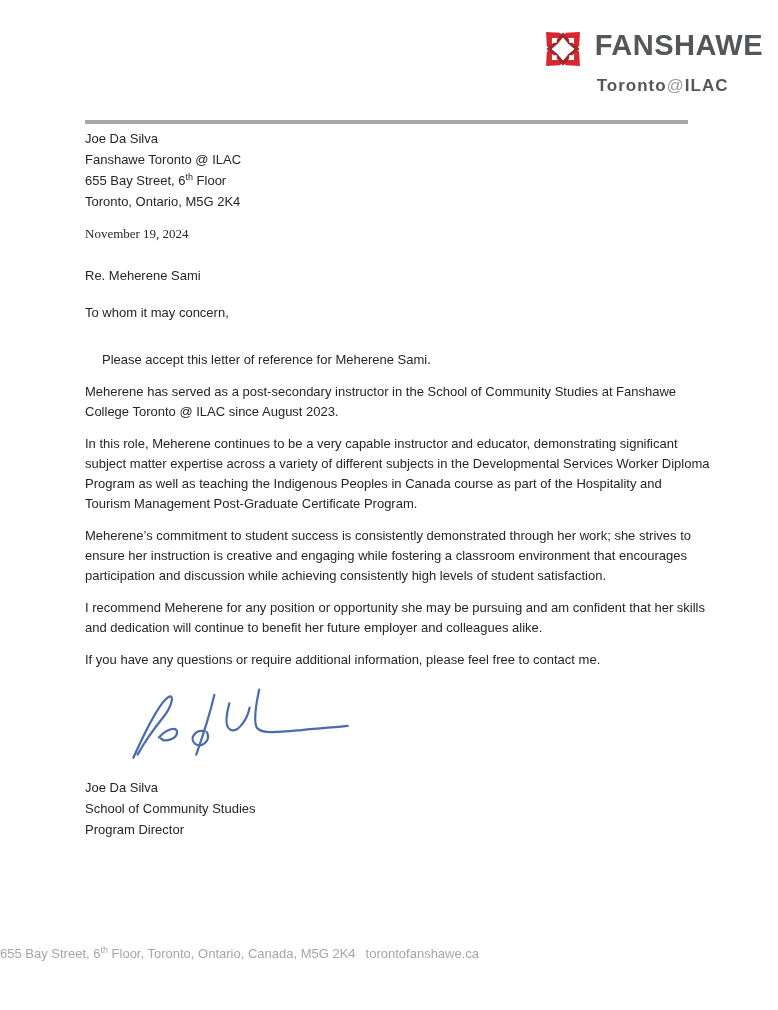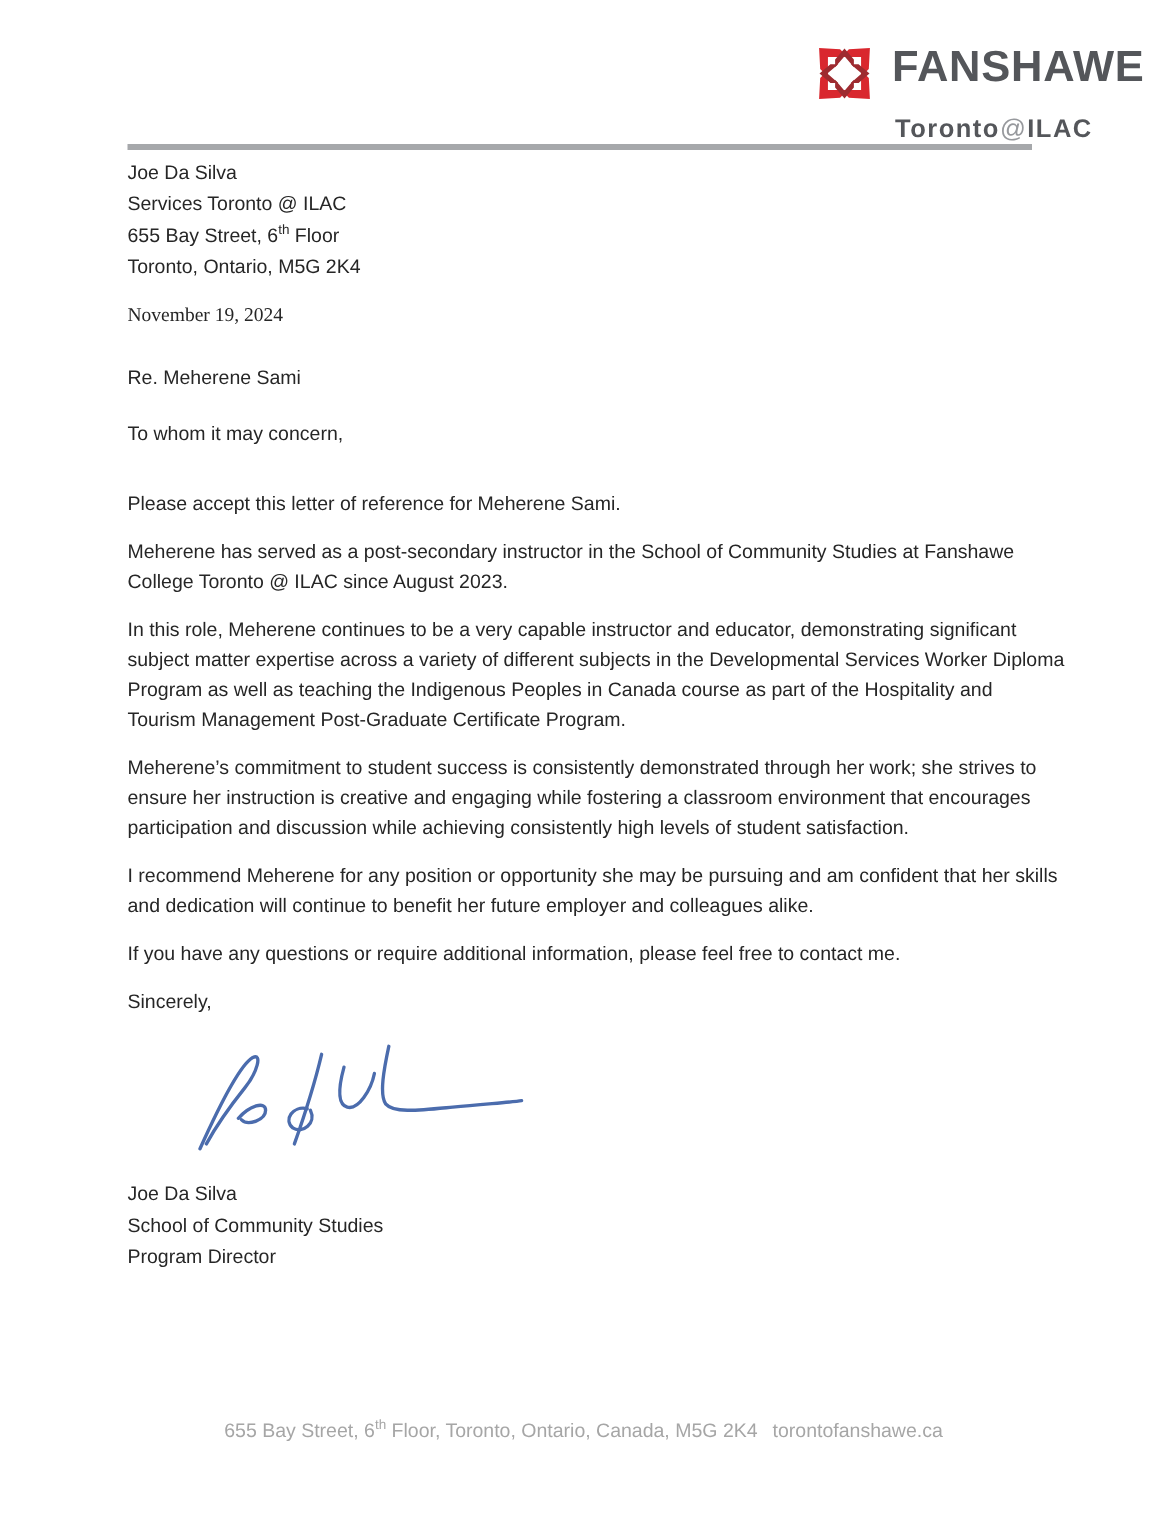--- a/index.html
+++ b/index.html
@@ -16,21 +16,21 @@
     color: #262626;
     overflow: hidden;
   }
   .content {
     padding: 0 56px 0 85px;
   }
 
   
   .letterhead {
     position: relative;
-    height: 96px;
+    height: 120px;
   }
   .logo {
     position: absolute;
     top: 24px;
     right: 15px;
     display: flex;
     align-items: flex-start;
     gap: 7px;
   }
   .logo-mark {
@@ -77,21 +77,21 @@
     width: 625px;
   }
   .sender {
     line-height: 21px;
     margin-top: 4px;
   }
   .date-line      { margin-top: 12px; font-family: Liberation Serif, serif; }
   .subject-line   { margin-top: 22px; }
   .salutation     { margin-top: 17px; }
   .para           { margin: 0; }
-  .para.first     { margin-top: 27px; }
+  .para.first     { margin-top: 27px; margin-left: 17px; }
   .para + .para   { margin-top: 12px; }
   .closing        { margin-top: 12px; }
 
   sup {
     font-size: 9px;
     line-height: 0;
   }
 
   
   .signature-wrap {
@@ -103,21 +103,21 @@
     margin-top: 16px;
     line-height: 21px;
   }
 
   
   .page-footer {
     position: absolute;
     top: 946px;
     left: 0;
     width: 778px;
-    text-align: center;
+    text-align: left;
     font-size: 13px;
     color: #a6a6a6;
   }
   .page-footer .website {
     margin-left: 10px;
   }
 </style>
 </head>
 <body>
 
@@ -148,39 +148,38 @@
     </div>
   </div>
 
   <div class="content">
     <div class="header-rule"></div>
 
     <div class="letter-body">
 
       <div class="sender">
         <div>Joe Da Silva</div>
-        <div>Services Toronto @ ILAC</div>
+        <div>Fanshawe Toronto @ ILAC</div>
         <div><span>655 Bay Street, 6</span><sup>th</sup><span> Floor</span></div>
         <div>Toronto, Ontario, M5G 2K4</div>
       </div>
 
       <div class="date-line">November 19, 2024</div>
 
       <div class="subject-line">Re. Meherene Sami</div>
 
       <div class="salutation">To whom it may concern,</div>
 
       <p class="para first">Please accept this letter of reference for Meherene Sami.</p>
       <p class="para">Meherene has served as a post-secondary instructor in the School of Community Studies at Fanshawe College Toronto @ ILAC since August 2023.</p>
       <p class="para">In this role, Meherene continues to be a very capable instructor and educator, demonstrating significant subject matter expertise across a variety of different subjects in the Developmental Services Worker Diploma Program as well as teaching the Indigenous Peoples in Canada course as part of the Hospitality and Tourism Management Post-Graduate Certificate Program.</p>
       <p class="para">Meherene’s commitment to student success is consistently demonstrated through her work; she strives to ensure her instruction is creative and engaging while fostering a classroom environment that encourages participation and discussion while achieving consistently high levels of student satisfaction.</p>
       <p class="para">I recommend Meherene for any position or opportunity she may be pursuing and am confident that her skills and dedication will continue to benefit her future employer and colleagues alike.</p>
       <p class="para">If you have any questions or require additional information, please feel free to contact me.</p>
 
-      <div class="closing">Sincerely,</div>
 
       <div class="signature-wrap">
         <svg width="300" height="80" viewBox="0 0 210 75" fill="none" aria-hidden="true">
           <g stroke="#4b6cad" stroke-width="2.1" stroke-linecap="round" fill="none">
 
             <path d="M5 72 C 14 52, 29 20, 38 15 C 44 12, 41 24, 33 34 C 25 44, 15 58, 9 69"></path>
             <path d="M29 53 C 36 45, 46 42, 46 48 C 46 54, 35 58, 31 54"></path>
 
             <path d="M81 13 C 77 30, 70 52, 64 69"></path>
             <path d="M72 47 C 63 45, 57 54, 63 59 C 69 63, 78 56, 74 48"></path>

